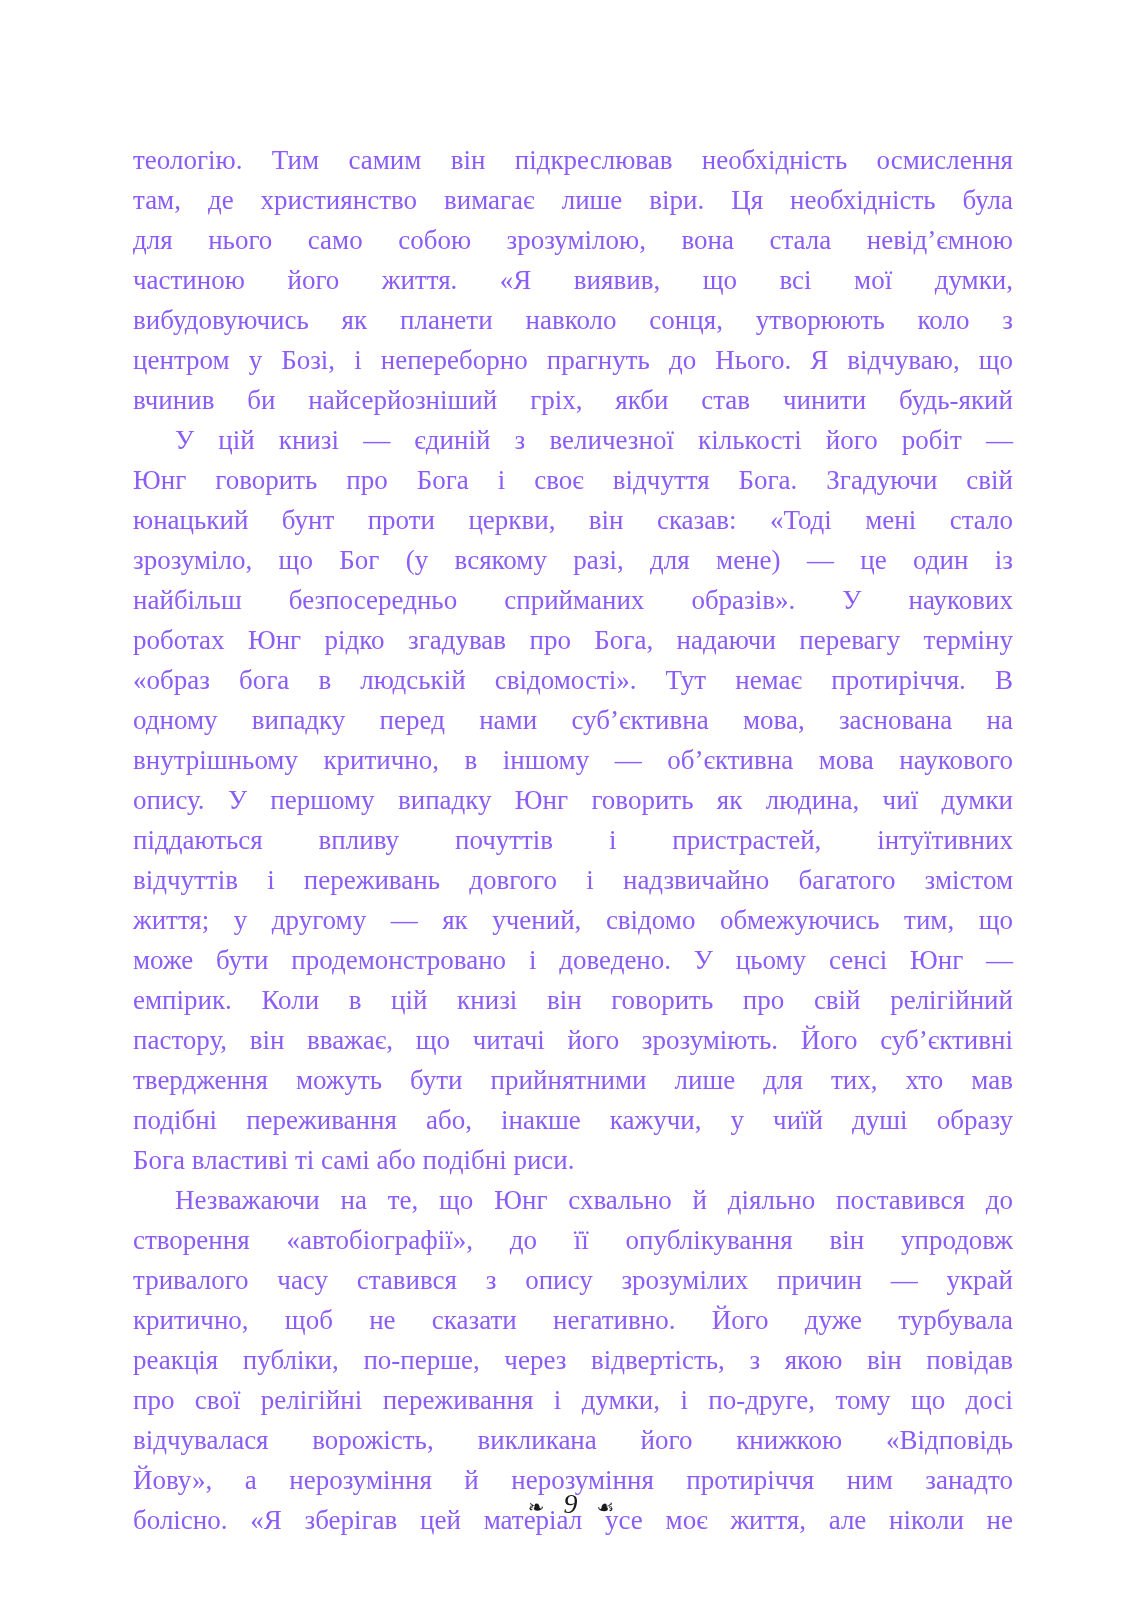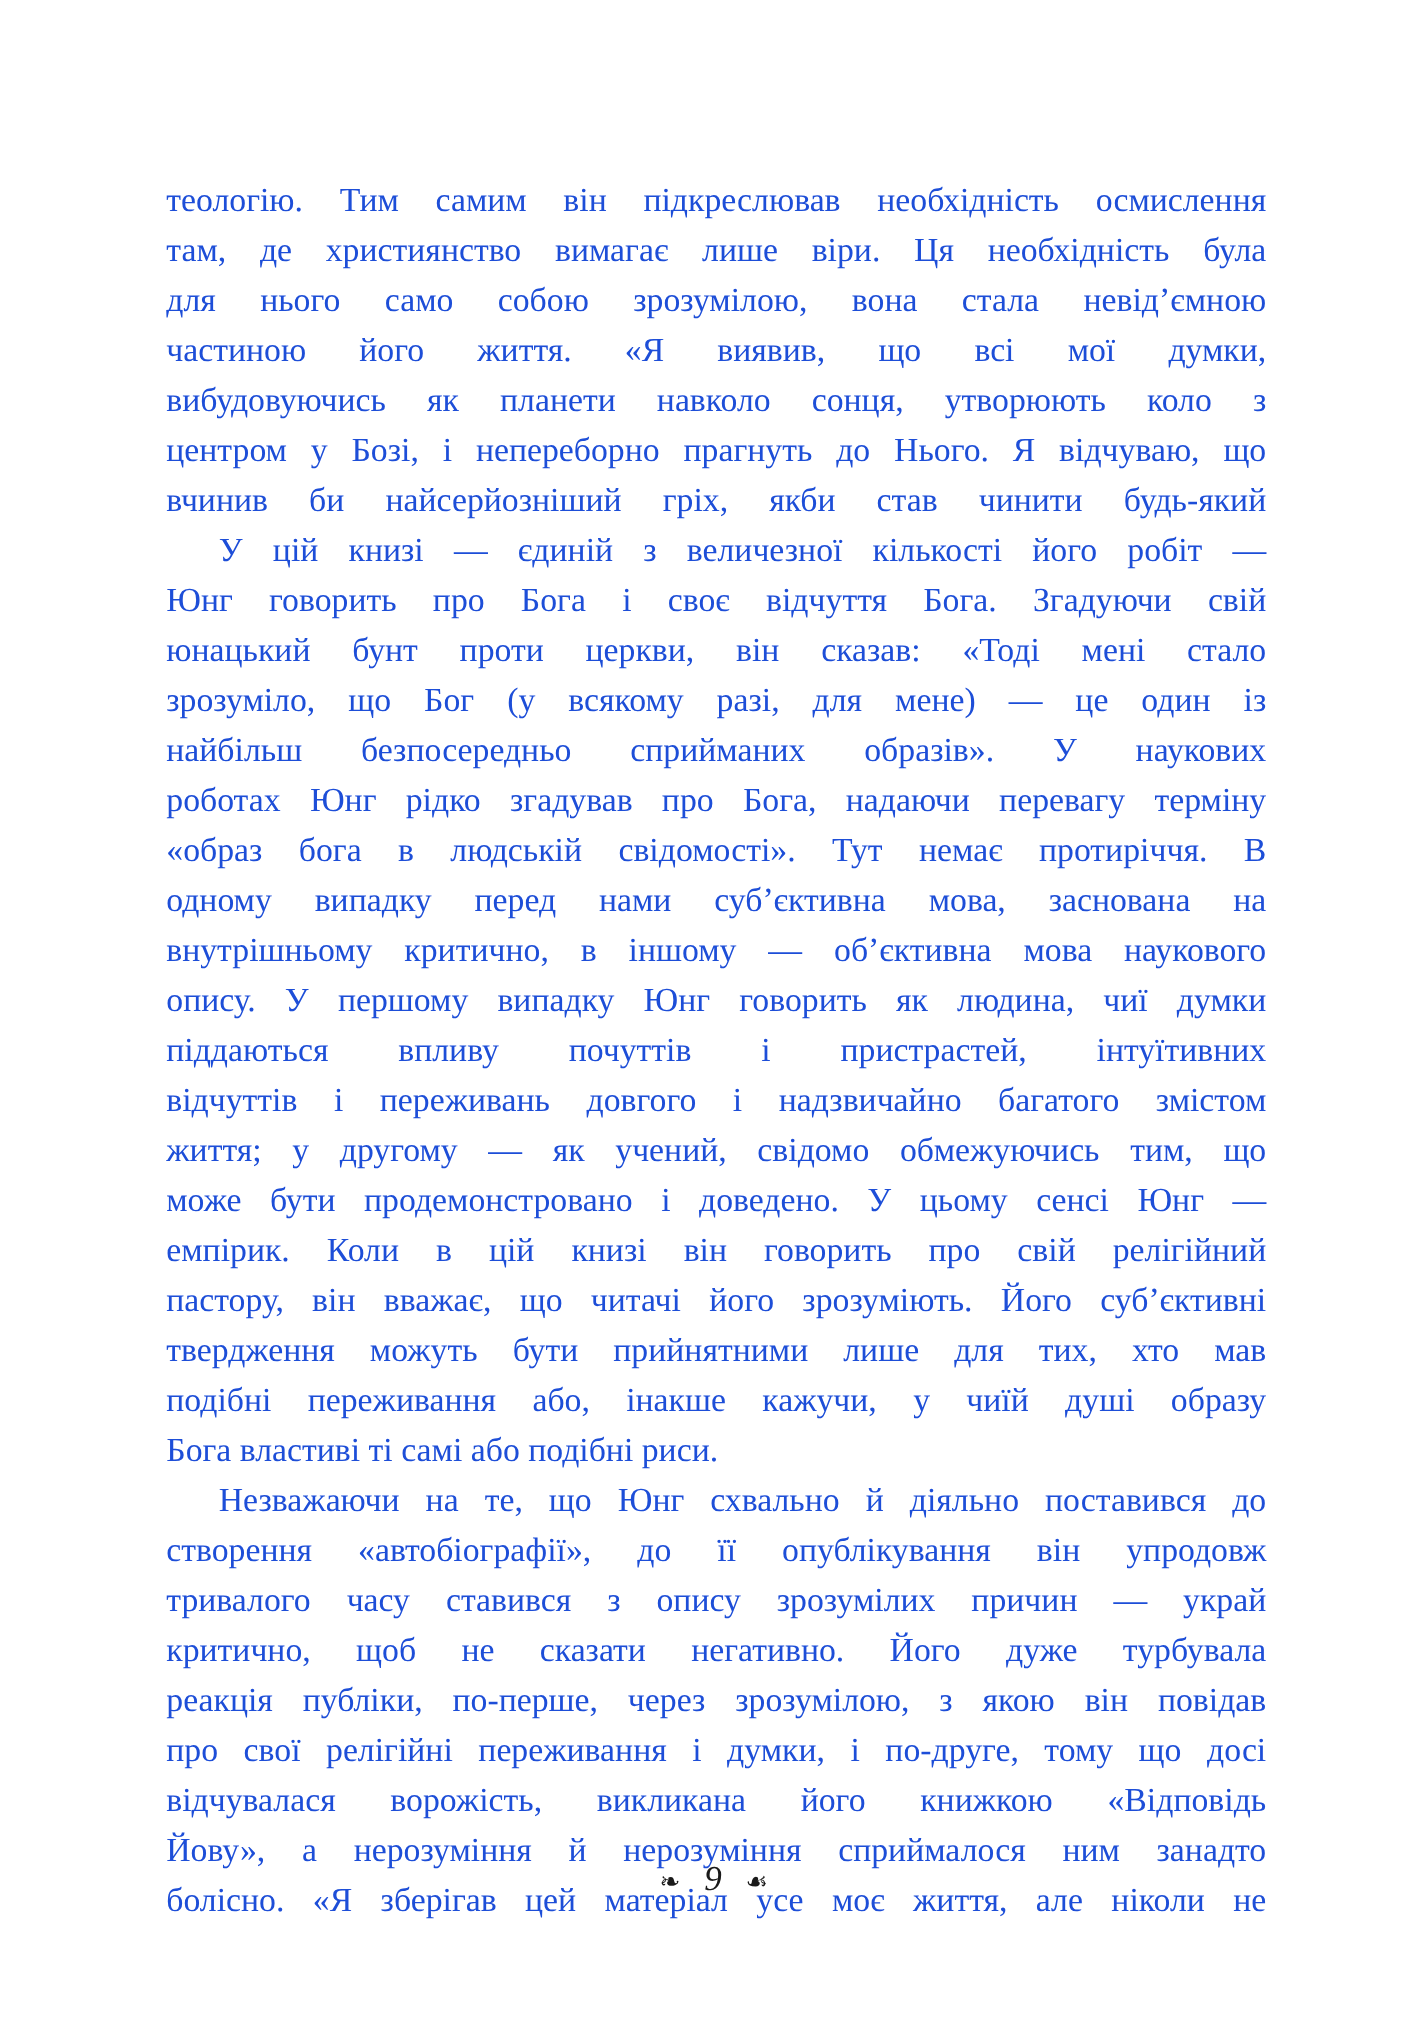--- a/index.html
+++ b/index.html
@@ -1,20 +1,20 @@
 <!DOCTYPE html>
 <html><head>
   <meta charset="utf-8">
   <style>
     html, body { margin: 0; padding: 0; background: #ffffff; }
     body { width: 1142px; height: 1615px; position: relative; overflow: hidden; }
     .page {
       position: absolute; left: 133px; top: 140px; width: 880px;
       font-family: "Liberation Serif", "DejaVu Serif", serif;
-      font-size: 27px; line-height: 40px; color: #1d4ed8;
+      font-size: 27px; line-height: 40px; color: #8b5cf6;
     }
     .line { display: block; text-align: justify; text-align-last: justify; white-space: nowrap; height: 40px; }
     .line.last { text-align-last: left; }
     .line.indent { padding-left: 42px; }
     .footer {
       position: absolute; left: 0; width: 1142px; top: 1488px; text-align: center;
       font-family: "Liberation Serif", "DejaVu Serif", serif; font-style: italic; font-size: 28px; color: #1a1a1a;
     }
     .orn { display: inline-block; font-style: normal; font-size: 20px; vertical-align: middle; margin: 0 12px; }
   </style>
@@ -45,24 +45,24 @@
     <span class="line">може бути продемонстровано і доведено. У цьому сенсі Юнг —</span>
     <span class="line">емпірик. Коли в цій книзі він говорить про свій релігійний</span>
     <span class="line">пастору, він вважає, що читачі його зрозуміють. Його суб’єктивні</span>
     <span class="line">твердження можуть бути прийнятними лише для тих, хто мав</span>
     <span class="line">подібні переживання або, інакше кажучи, у чиїй душі образу</span>
     <span class="line last">Бога властиві ті самі або подібні риси.</span>
     <span class="line indent">Незважаючи на те, що Юнг схвально й діяльно поставився до</span>
     <span class="line">створення «автобіографії», до її опублікування він упродовж</span>
     <span class="line">тривалого часу ставився з опису зрозумілих причин — украй</span>
     <span class="line">критично, щоб не сказати негативно. Його дуже турбувала</span>
-    <span class="line">реакція публіки, по-перше, через зрозумілою, з якою він повідав</span>
+    <span class="line">реакція публіки, по-перше, через відвертість, з якою він повідав</span>
     <span class="line">про свої релігійні переживання і думки, і по-друге, тому що досі</span>
     <span class="line">відчувалася ворожість, викликана його книжкою «Відповідь</span>
-    <span class="line">Йову», а нерозуміння й нерозуміння сприймалося ним занадто</span>
+    <span class="line">Йову», а нерозуміння й нерозуміння протиріччя ним занадто</span>
     <span class="line">болісно. «Я зберігав цей матеріал усе моє життя, але ніколи не</span>
   </div>
 
 <div class="footer">
   <span class="orn">❧</span>
   <span>9</span>
   <span class="orn">☙</span>
 </div>
 
 </body></html>

